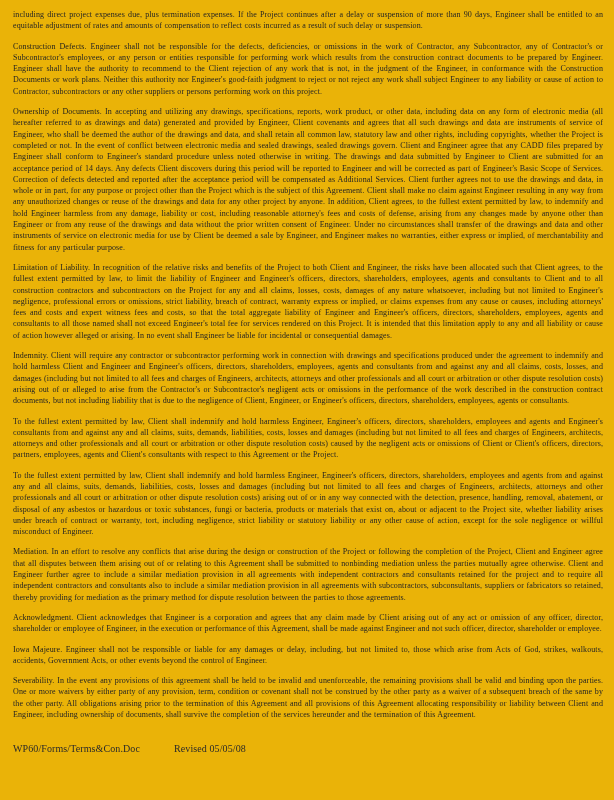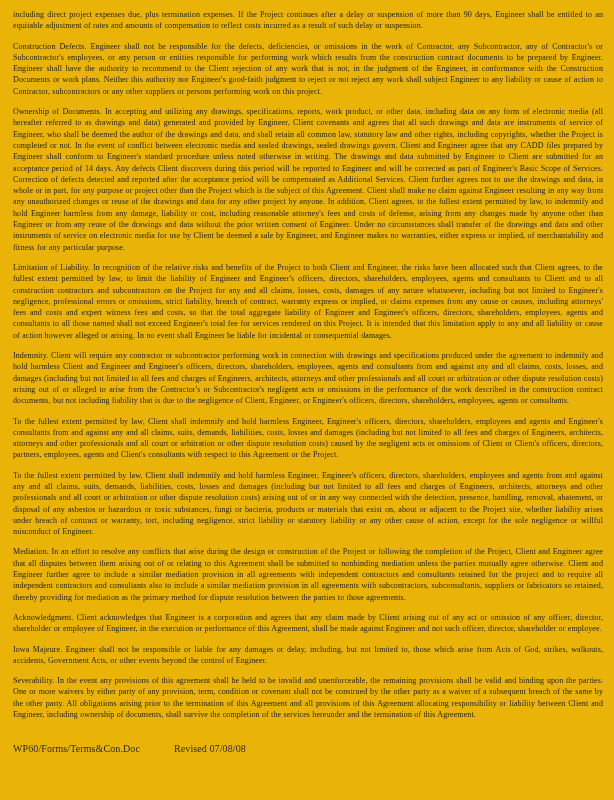--- a/index.html
+++ b/index.html
@@ -66,16 +66,16 @@
   <p class="para"><span class="h">Acknowledgment.</span> <span>Client acknowledges that Engineer is a corporation and agrees that any claim made by Client arising out of any act or omission of any officer, director, shareholder or employee of Engineer, in the execution or performance of this Agreement, shall be made against Engineer and not such officer, director, shareholder or employee.</span></p>
 
   <p class="para"><span class="h">Iowa Majeure.</span> <span>Engineer shall not be responsible or liable for any damages or delay, including, but not limited to, those which arise from Acts of God, strikes, walkouts, accidents, Government Acts, or other events beyond the control of Engineer.</span></p>
 
 
   <p class="para"><span class="h">Severability.</span> <span>In the event any provisions of this agreement shall be held to be invalid and unenforceable, the remaining provisions shall be valid and binding upon the parties. One or more waivers by either party of any provision, term, condition or covenant shall not be construed by the other party as a waiver of a subsequent breach of the same by the other party. All obligations arising prior to the termination of this Agreement and all provisions of this Agreement allocating responsibility or liability between Client and Engineer, including ownership of documents, shall survive the completion of the services hereunder and the termination of this Agreement.</span></p>
 
 
   <div class="doc-footer">
     <span>WP60/Forms/Terms&amp;Con.Doc</span>
-    <span>Revised 07/08/08</span>
+    <span>Revised 05/05/08</span>
   </div>
 
 </div>
 
 </body></html>

